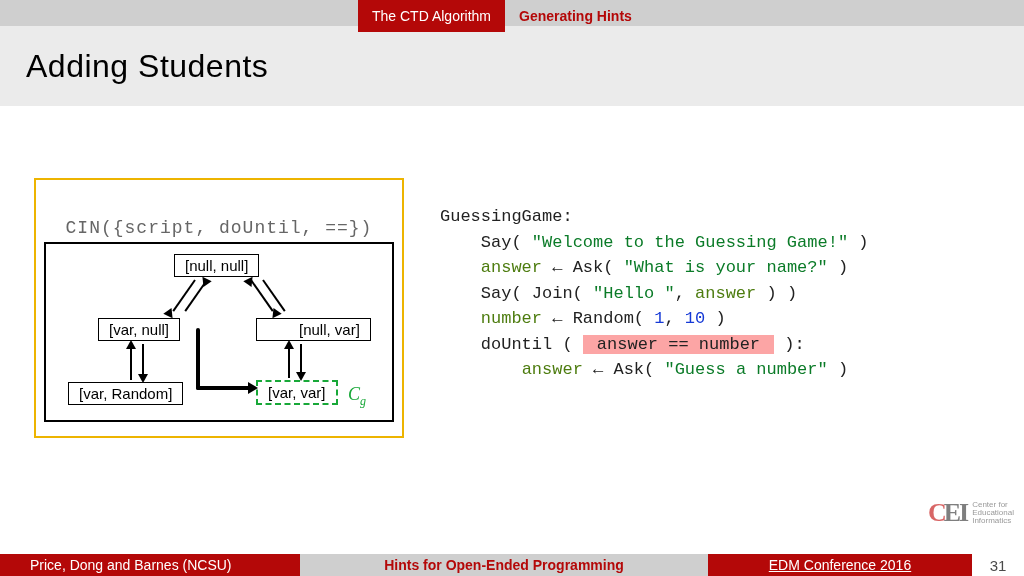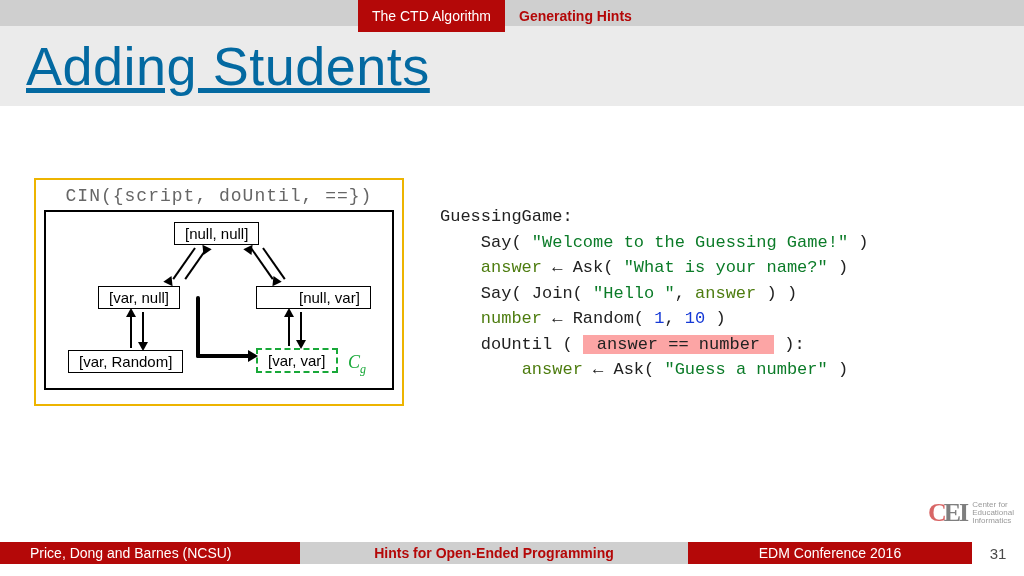--- a/index.html
+++ b/index.html
@@ -9,52 +9,52 @@
 
   
   .topbar { height: 26px; background: #cfcfcf; display: flex; }
   .topbar .spacer-l { width: 358px; }
   .tab { height: 26px; display: flex; align-items: center; justify-content: center; font-size: 14px; padding: 16px 14px; }
   .tab.active { background: #b40808; color: #fff; font-weight: 400; }
   .tab.inactive { color: #b40808; font-weight: 600; }
 
   
   .titleband { background: #ebebeb; height: 80px; display: flex; align-items: center; padding-left: 26px; }
-  .titleband h1 { color: #0369a1; font-size: 54px; font-weight: 400; letter-spacing: 0.5px; text-decoration: underline; }
+  .titleband h1 { color: #000000; font-size: 32px; font-weight: 400; letter-spacing: 0.5px; }
 
   
   .body { position: relative; height: calc(576px - 26px - 80px - 22px); }
 
   
   .diagram-wrap { position: absolute; left: 34px; top: 72px; width: 370px; border: 2px solid #edb400; background: #fff; padding: 6px 8px 14px 8px; }
-  .diagram-title { font-family: "Courier New", monospace; font-size: 18px; color: #666; text-align: center; letter-spacing: 1px; margin-bottom: 4px; }
+  .diagram-title { font-family: "Courier New", monospace; font-size: 18px; color: #666; text-align: center; letter-spacing: 1px; margin-bottom: 4px; margin-top: 32px; }
   .diagram-inner { border: 2px solid #000; height: 180px; position: relative; }
 
   .statebox { position: absolute; border: 1.5px solid #000; background: #fff; font-size: 15px; padding: 2px 10px; white-space: nowrap; }
   .statebox.dash { border: 2.5px dashed #18a838; }
 
   
   .arr { position: absolute; background: #000; }
   .arrhead { position: absolute; width: 0; height: 0; }
   .cg { position: absolute; font-family: "Times New Roman", serif; font-style: italic; color: #18a838; font-size: 18px; }
   .cg sub { font-size: 12px; font-style: italic; }
 
   
   .codeblock { position: absolute; left: 440px; top: 98px; font-family: "Courier New", monospace; font-size: 17px; line-height: 1.5; color: #222; white-space: pre; }
   .codeblock .kw { color: #4d7c0f; }
   .codeblock .str { color: #0b7b28; }
   .codeblock .num { color: #1539d6; }
   .codeblock .hl { background: #fca5a5; padding: 0 14px; }
 
   
-  .bottombar { position: absolute; left: 0; bottom: 12px; width: 1024px; height: 22px; display: flex; font-size: 14px; margin-top: 13px; }
+  .bottombar { position: absolute; left: 0; bottom: 0; width: 1024px; height: 22px; display: flex; font-size: 14px; margin-top: 13px; }
   .bb { display: flex; align-items: center; justify-content: center; }
   .bb1 { width: 300px; background: #b40808; color: #fff; padding-left: 30px; justify-content: flex-start; }
   .bb2 { flex: 1; background: #cfcfcf; color: #b40808; font-weight: 600; }
-  .bb3 { width: 284px; background: #b40808; color: #fff; }
+  .bb3 { width: 264px; background: #b40808; color: #fff; text-decoration: underline; }
   .bb4 { width: 52px; background: #fff; color: #4a4a4a; font-size: 15px; }
 
   
   .logo { position: absolute; right: 10px; bottom: 26px; display: flex; align-items: center; opacity: 0.75; }
   .logo .C { font-family: Georgia, serif; font-weight: 700; font-size: 26px; color: #c33; }
   .logo .E { font-family: Georgia, serif; font-weight: 700; font-size: 26px; color: #555; margin-left: -3px; }
   .logo .I { font-family: Georgia, serif; font-weight: 700; font-size: 26px; color: #555; margin-left: -2px; }
   .logo .txt { font-size: 8px; line-height: 1; color: #777; margin-left: 3px; }
 </style>
 </head>

